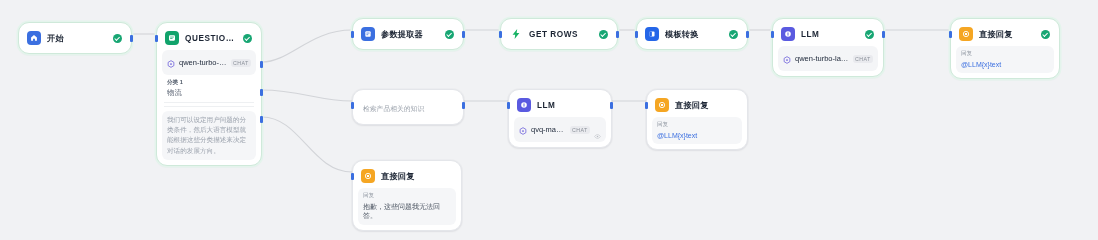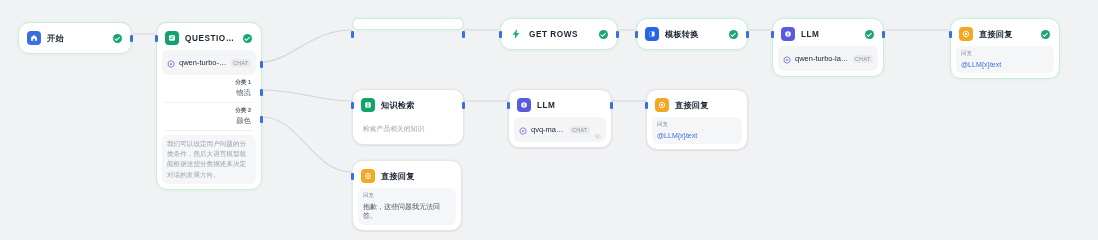--- a/index.html
+++ b/index.html
@@ -53,21 +53,21 @@
     background: #f4f5f7; border-radius: 6px;
     padding: 3.5px 5px; margin-top: 2px;
   }
   .model-name { font-size: 7.5px; color: #222c3d; white-space: nowrap; overflow: hidden; text-overflow: ellipsis; }
   .chat-tag {
     font-size: 5.3px; color: #8a9099; background: #e9eaee;
     border-radius: 3px; padding: 1px 2.5px; letter-spacing: .35px; flex: 0 0 auto;
   }
   .eye { width: 7px; height: 7px; flex: 0 0 7px; opacity: .55; }
 
-  .section { padding: 4px 5px 1px 5px; text-align: right; }
+  .section { padding: 4px 5px 1px 5px; }
   .sec-label { font-size: 5.6px; font-weight: bold; color: #4e5867; margin-bottom: 1px; }
   .sec-value { font-size: 7.4px; color: #5d6675; }
   .divider { height: 1px; background: #eef0f2; margin: 3px 2px 0 2px; }
 
   .desc-box {
     background: #f5f6f8; border-radius: 6px; margin-top: 4px;
     padding: 4px 5px; font-size: 6.6px; line-height: 1.55; color: #99a0ab;
   }
   .reply-box {
     background: #f5f6f8; border-radius: 6px; margin-top: 2px;
@@ -136,35 +136,42 @@
       </span>
       <span class="model-name">qwen-turbo-0624</span>
       <span class="chat-tag">CHAT</span>
     </div>
 
     <div class="section">
       <div class="sec-label">分类 1</div>
       <div class="sec-value">物流</div>
     </div>
     <div class="divider"></div>
-    <div class="section">
-      <div class="sec-label">分类 2</div>
-      <div class="sec-value">颜色</div>
-    </div>
     <div class="divider"></div>
 
     <div class="desc-box">我们可以设定用户问题的分类条件，然后大语言模型就能根据这些分类描述来决定对话的发展方向。</div>
 
     <span class="handle l" style="top:12px;"></span>
     <span class="handle r" style="top:38px;"></span>
     <span class="handle r" style="top:66px;"></span>
     <span class="handle r" style="top:93px;"></span>
   </div>
 
   <div class="node ok" style="left:352px; top:18px; width:112px;">
+    <div class="nhead">
+      <span class="nicon" style="background:#3b6fe0;">
+        <svg width="8" height="8" viewBox="0 0 12 12">
+            <rect x="2" y="2" width="8" height="8" rx="1.5" fill="#fff"></rect>
+            <rect x="3.6" y="4" width="4.8" height="1.1" fill="#3b6fe0"></rect>
+            <rect x="3.6" y="6.6" width="2.8" height="1.1" fill="#3b6fe0"></rect>
+          </svg>
+      </span>
+      <span class="ntitle">参数提取器</span>
+      <span class="badge-ok"></span>
+    </div>
     <span class="handle l" style="top:12px;"></span>
     <span class="handle r" style="top:12px;"></span>
   </div>
 
   <div class="node ok" style="left:500px; top:18px; width:118px;">
     <div class="nhead">
       <span class="nicon" style="background:transparent;">
         <svg width="12" height="12" viewBox="0 0 12 12">
             <path d="M7.2 1 2.6 6.7h2.6L4.6 11 9.4 5.1H6.6z" fill="#16b364"></path>
           </svg>
@@ -230,29 +237,20 @@
     <div class="reply-box">
       <div class="reply-label">回复</div>
       <div class="reply-text">
         <span class="var-pill">@LLM</span><span class="var-pill vx">{x}</span><span class="var-pill">text</span>
       </div>
     </div>
     <span class="handle l" style="top:12px;"></span>
   </div>
 
   <div class="node" style="left:352px; top:89px; width:112px;">
-    <div class="nhead">
-      <span class="nicon" style="background:#11a36b;">
-        <svg width="8" height="8" viewBox="0 0 12 12">
-            <rect x="2" y="2" width="8" height="8" rx="1.3" fill="#fff"></rect>
-            <rect x="5.4" y="2" width="1.2" height="8" fill="#11a36b"></rect>
-          </svg>
-      </span>
-      <span class="ntitle">知识检索</span>
-    </div>
     <div style="padding:2px 5px 4px 5px;">
       <span class="sec-value" style="font-size:6.8px;color:#9aa1ab;">检索产品相关的知识</span>
     </div>
     <span class="handle l" style="top:12px;"></span>
     <span class="handle r" style="top:12px;"></span>
   </div>
 
   <div class="node" style="left:508px; top:89px; width:104px;">
     <div class="nhead">
       <span class="nicon" style="background:#5a5ae0;">

